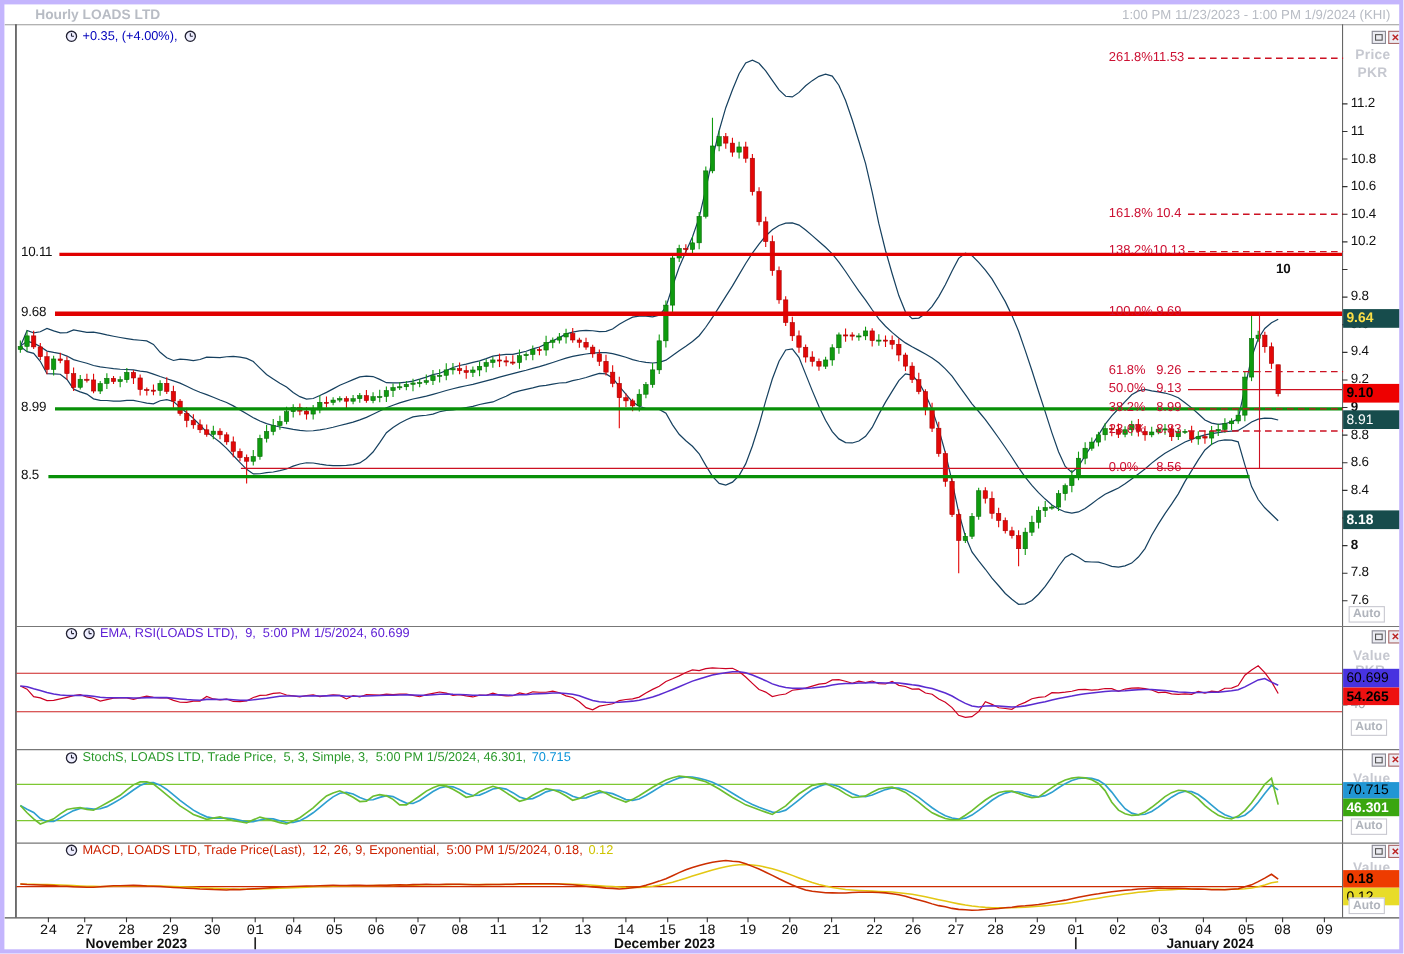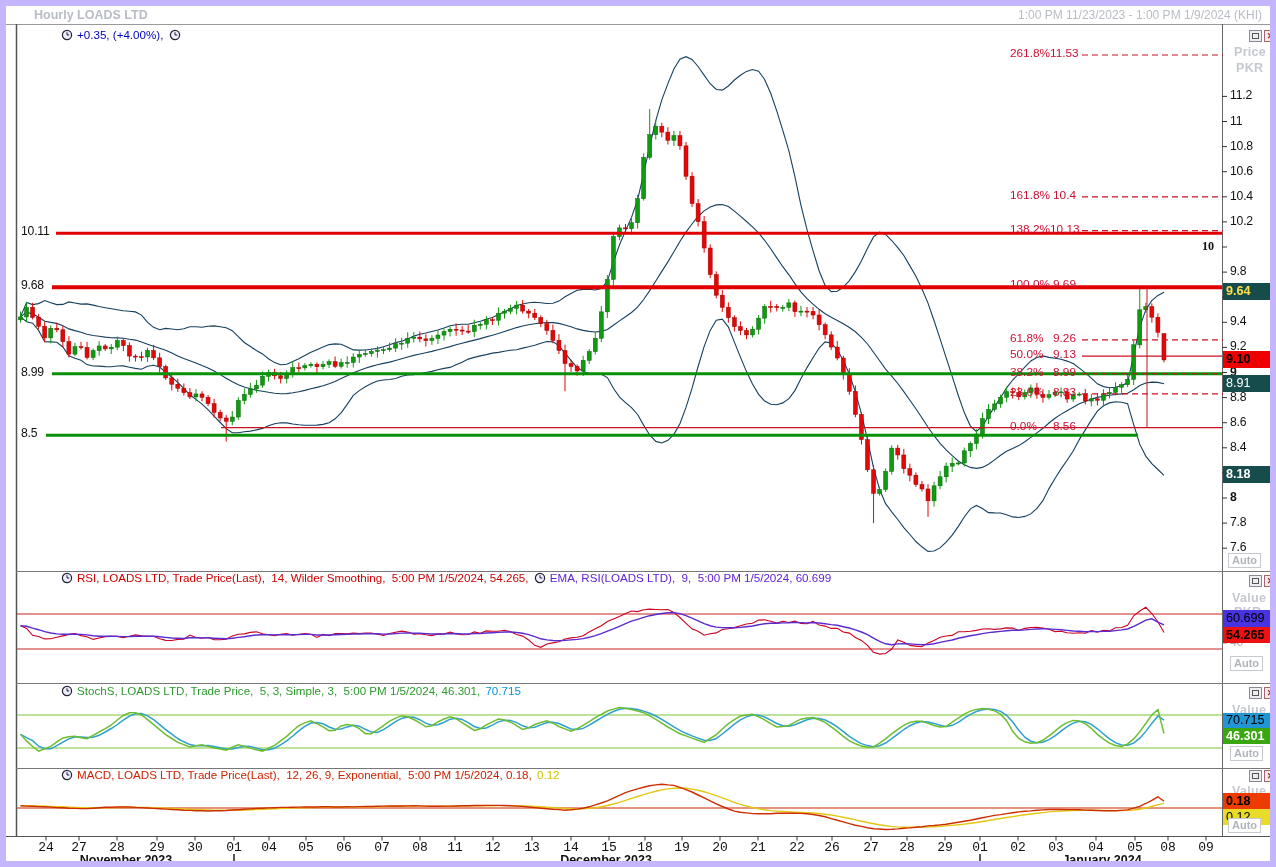--- a/index.html
+++ b/index.html
@@ -1,16 +1,16 @@
 <!DOCTYPE html>
 <html><head>
 <meta charset="utf-8">
 <style>
   html,body{margin:0;padding:0;background:#fff;}
-  .app{position:relative;width:1276px;height:867px;background:#fff;border:6px solid #c4b5fd;
+  .app{position:relative;width:1276px;height:867px;background:#fff;border:4px solid #c4b5fd;
        font-family:"Liberation Sans",sans-serif;overflow:hidden;box-sizing:border-box;}
   #plot{position:absolute;left:0;top:0;}
   .txt{position:absolute;white-space:nowrap;font-size:12px;color:#111;line-height:1.1;}
   .titleL{left:28px;top:3px;color:#b8bcc4;font-weight:bold;font-size:12.5px;}
   .titleR{right:8px;top:3px;color:#b8bcc4;font-size:12px;}
   .legend{font-size:11.6px;display:flex;align-items:center;gap:2px;}
   .legend .seg{white-space:pre;}
   .clockicon{display:inline-block;width:12px;height:12px;margin-right:2px;}
   .grayhdr{color:#c6c8d0;font-weight:bold;font-size:12.5px;letter-spacing:0.3px;}
   .tick{font-size:12.2px;letter-spacing:-0.2px;}
@@ -569,21 +569,20 @@
             <line x1="6" y1="6" x2="6" y2="3.2" stroke="#223"></line>
             <line x1="6" y1="6" x2="8.3" y2="6" stroke="#223"></line>
           </svg></span>
       </div>
       <div class="txt legend" style="left: 55px; top: 566px;">
         <span class="clockicon"><svg width="12" height="12">
             <circle cx="6" cy="6" r="4.6" fill="#eef" stroke="#223" stroke-width="1.2"></circle>
             <line x1="6" y1="6" x2="6" y2="3.2" stroke="#223"></line>
             <line x1="6" y1="6" x2="8.3" y2="6" stroke="#223"></line>
           </svg></span>
-        <span class="seg" style="color: rgb(204, 0, 0);">RSI, LOADS LTD, Trade Price(Last),  14, Wilder Smoothing,  5:00 PM 1/5/2024, 54.265, </span>
         <span class="clockicon"><svg width="12" height="12">
             <circle cx="6" cy="6" r="4.6" fill="#eef" stroke="#223" stroke-width="1.2"></circle>
             <line x1="6" y1="6" x2="6" y2="3.2" stroke="#223"></line>
             <line x1="6" y1="6" x2="8.3" y2="6" stroke="#223"></line>
           </svg></span>
         <span class="seg" style="color: rgb(97, 34, 214);">EMA, RSI(LOADS LTD),  9,  5:00 PM 1/5/2024, 60.699</span>
       </div>
       <div class="txt legend" style="left: 55px; top: 679px;">
         <span class="clockicon"><svg width="12" height="12">
             <circle cx="6" cy="6" r="4.6" fill="#eef" stroke="#223" stroke-width="1.2"></circle>
@@ -603,21 +602,21 @@
         <span class="seg" style="color: rgb(207, 196, 0);">0.12</span>
       </div>
       <div class="txt grayhdr" style="left: 1228px; top: 40px;">Price</div>
       <div class="txt grayhdr" style="left: 1230px; top: 56px;">PKR</div>
       <div class="txt tick" style="left: 1224px; top: 83.4px;">11.2</div>
       <div class="txt tick" style="left: 1224px; top: 108.5px;">11</div>
       <div class="txt tick" style="left: 1224px; top: 133.6px;">10.8</div>
       <div class="txt tick" style="left: 1224px; top: 158.7px;">10.6</div>
       <div class="txt tick" style="left: 1224px; top: 183.8px;">10.4</div>
       <div class="txt tick" style="left: 1224px; top: 208.9px;">10.2</div>
-      <div class="txt tick tickb" style="left: 1196px; top: 234px; font-family: Liberation Serif, serif;">10</div>
+      <div class="txt tick tickb" style="left: 1156px; top: 234px;">10</div>
       <div class="txt tick" style="left: 1224px; top: 259.1px;">9.8</div>
       <div class="txt tick" style="left: 1224px; top: 284.2px;">9.6</div>
       <div class="txt tick" style="left: 1224px; top: 309.3px;">9.4</div>
       <div class="txt tick" style="left: 1224px; top: 334.4px;">9.2</div>
       <div class="txt tick tickb" style="left: 1224px; top: 359.5px;">9</div>
       <div class="txt tick" style="left: 1224px; top: 384.6px;">8.8</div>
       <div class="txt tick" style="left: 1224px; top: 409.7px;">8.6</div>
       <div class="txt tick" style="left: 1224px; top: 434.8px;">8.4</div>
       <div class="txt tick" style="left: 1224px; top: 459.9px;">8.2</div>
       <div class="txt tick tickb" style="left: 1224px; top: 485px;">8</div>

